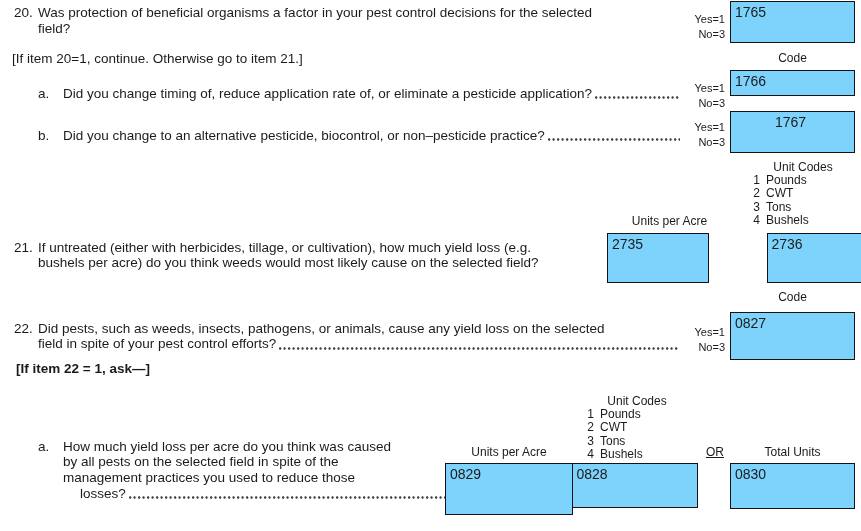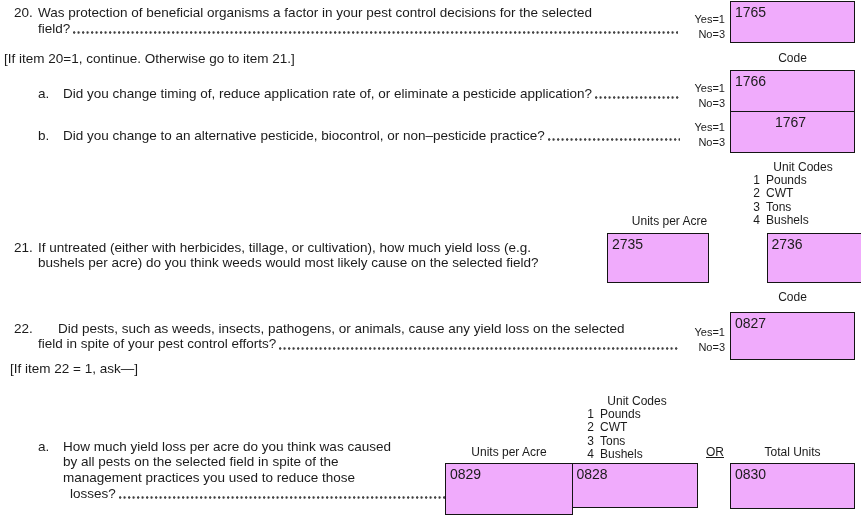--- a/index.html
+++ b/index.html
@@ -12,63 +12,63 @@
   .flex { display:flex; }
   .num { flex:0 0 24px; }
   .letter { flex:0 0 25px; }
   .dots {
     flex:1 1 auto; align-self:flex-end; height:3px; margin:0 2px 2px 3px;
     background-image: radial-gradient(circle at 1.1px 1.5px, #3c3c3c 1px, rgba(0,0,0,0) 1.35px);
     background-size:4.5px 3px; background-repeat:repeat-x; background-position:left bottom;
   }
   .yesno { position:absolute; left:655px; width:70px; text-align:right;
            font-size:11px; line-height:15px; color:#1b1b1b; }
-  .cell { position:absolute; border:1.5px solid #141414; background:#f0abfc; }
+  .cell { position:absolute; border:1.5px solid #141414; background:#7dd3fc; }
   .cellcode { display:block; padding:2px 4px; font-size:14px; line-height:16px; color:#1b1b1b; }
   .slabel { position:absolute; font-size:12px; line-height:13px; text-align:center; }
   .uc { position:absolute; width:106px; font-size:12px; line-height:13.2px; }
   .uc-title { text-align:center; }
   .uc-row { display:flex; padding-left:2px; }
   .uc-num { flex:0 0 8px; text-align:right; margin-right:6px; }
 </style>
 </head>
 <body>
 
 <div class="page">
 
   <div class="row flex" style="left:14px; top:5px; width:690px;">
     <span class="num">20.</span>
     <span>Was protection of beneficial organisms a factor in your pest control decisions for the selected</span>
   </div>
-  <div class="row flex" style="left:38px; top:20.5px; width:642px;">
+  <div class="row flex" style="left:38px; top:20.5px; width:642px;flex-direction:column;">
     <span>field?</span>
     <span class="dots"></span>
   </div>
   <div class="yesno" style="top:11.5px;">
     <div>Yes=1</div>
     <div>No=3</div>
   </div>
   <div class="cell" style="left:730px; top:1px; width:125px; height:42px;">
     <span class="cellcode">1765</span>
   </div>
 
-  <div class="row" style="left:4px; top:51px;">[If item 20=1, continue. Otherwise go to item 21.]</div>
+  <div class="row" style="left:12px; top:51px;">[If item 20=1, continue. Otherwise go to item 21.]</div>
 
   <div class="slabel" style="left:730px; top:52px; width:125px;">Code</div>
 
   <div class="row flex" style="left:38px; top:85.5px; width:644px;">
     <span class="letter">a.</span>
     <span>Did you change timing of, reduce application rate of, or eliminate a pesticide application?</span>
     <span class="dots"></span>
   </div>
   <div class="yesno" style="top:81px;">
     <div>Yes=1</div>
     <div>No=3</div>
   </div>
-  <div class="cell" style="left:730px; top:70px; width:125px; height:42px;">
+  <div class="cell" style="left:730px; top:70px; width:125px; height:26px;">
     <span class="cellcode">1766</span>
   </div>
 
   <div class="row flex" style="left:38px; top:127.5px; width:644px;">
     <span class="letter">b.</span>
     <span>Did you change to an alternative pesticide, biocontrol, or non–pesticide practice?</span>
     <span class="dots"></span>
   </div>
   <div class="yesno" style="top:120px;">
     <div>Yes=1</div>
@@ -106,37 +106,37 @@
   <div class="row" style="left:38px; top:255px;">bushels per acre) do you think weeds would most likely cause on the selected field?</div>
   <div class="cell" style="left:607px; top:233px; width:102px; height:50px;">
     <span class="cellcode">2735</span>
   </div>
   <div class="cell" style="left:730.5px; top:233px; width:124.5px; height:50px;margin-left:36px;">
     <span class="cellcode">2736</span>
   </div>
 
   <div class="slabel" style="left:730px; top:290.5px; width:125px;">Code</div>
 
-  <div class="row flex" style="left:14px; top:320.5px;gap:20px;">
+  <div class="row flex" style="left:14px; top:320.5px;">
     <span class="num">22.</span>
     <span>Did pests, such as weeds, insects, pathogens, or animals, cause any yield loss on the selected</span>
   </div>
   <div class="row flex" style="left:38px; top:336px; width:642px;">
     <span>field in spite of your pest control efforts?</span>
     <span class="dots"></span>
   </div>
   <div class="yesno" style="top:325px;">
     <div>Yes=1</div>
     <div>No=3</div>
   </div>
   <div class="cell" style="left:730px; top:312px; width:125px; height:48px;">
     <span class="cellcode">0827</span>
   </div>
 
-  <div class="row" style="left:10px; top:360.5px;">[If item 22 = 1, ask—]</div>
+  <div class="row" style="left:16px; top:360.5px;font-weight:bold;">[If item 22 = 1, ask—]</div>
 
   <div class="uc" style="left:584px; top:395px;">
     <div class="uc-title">Unit Codes</div>
     <div class="uc-row">
       <span class="uc-num">1</span>
       <span>Pounds</span>
     </div>
     <div class="uc-row">
       <span class="uc-num">2</span>
       <span>CWT</span>
@@ -153,21 +153,21 @@
   <div class="slabel" style="left:445px; top:446px; width:128px;">Units per Acre</div>
   <div class="slabel" style="left:685px; top:446px; width:60px;text-decoration:underline;">OR</div>
   <div class="slabel" style="left:730px; top:446px; width:125px;">Total Units</div>
 
   <div class="row flex" style="left:38px; top:438.5px;">
     <span class="letter">a.</span>
     <span>How much yield loss per acre do you think was caused</span>
   </div>
   <div class="row" style="left:63px; top:469.9px;">management practices you used to reduce those</div>
   <div class="row" style="left:63px; top:454.2px;">by all pests on the selected field in spite of the</div>
-  <div class="row flex" style="left:70px; top:485.6px; width:378px;">
+  <div class="row flex" style="left:80px; top:485.6px; width:378px;">
     <span>losses?</span>
     <span class="dots"></span>
   </div>
   <div class="cell" style="left:445px; top:463px; width:128px; height:52px;">
     <span class="cellcode">0829</span>
   </div>
   <div class="cell" style="left:571.5px; top:463px; width:126.5px; height:45px;">
     <span class="cellcode">0828</span>
   </div>
   <div class="cell" style="left:730px; top:463px; width:125px; height:46px;">

